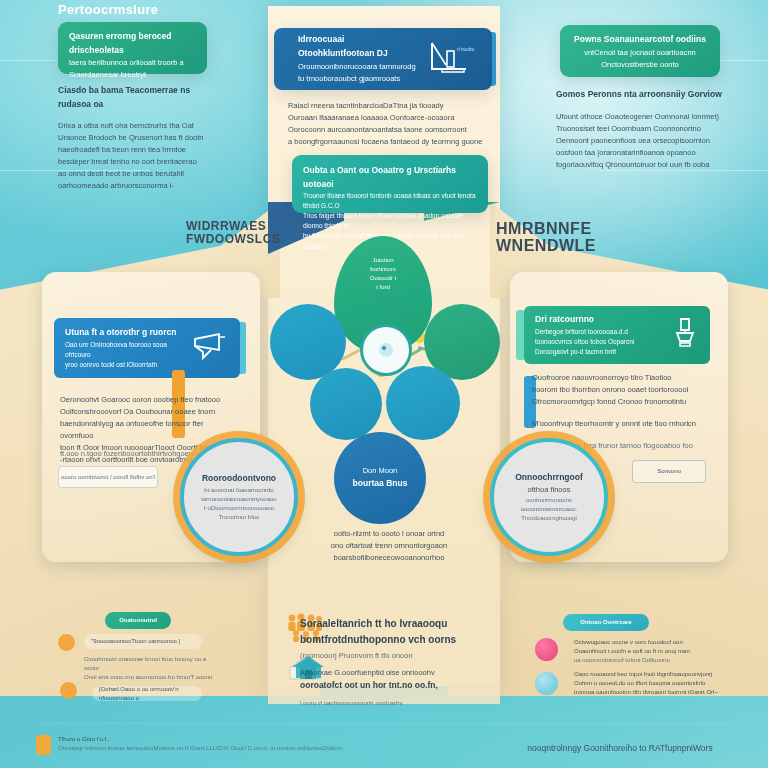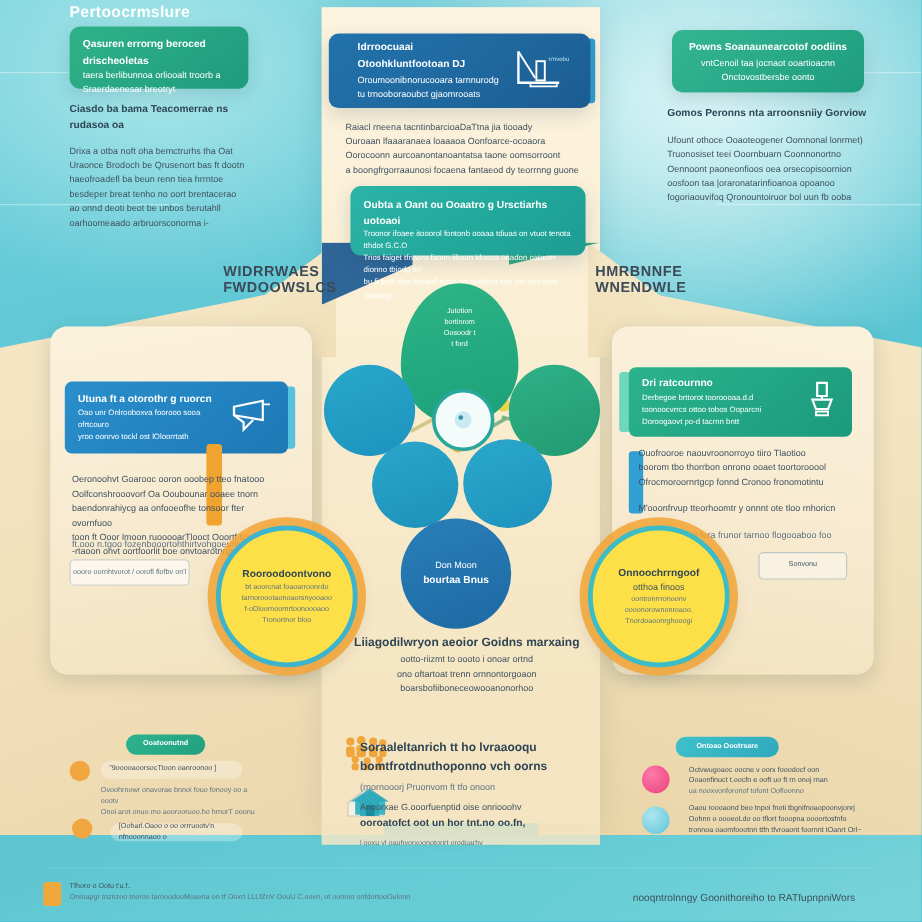--- a/index.html
+++ b/index.html
@@ -188,26 +188,26 @@
   .rp-btn{
     position:absolute;left:632px;top:460px;width:72px;height:21px;
     background:rgba(255,255,255,.40);border:1px solid rgba(120,150,160,.45);border-radius:4px;
     display:flex;align-items:center;justify-content:center;
   }
   .rp-blue{position:absolute;left:524px;top:376px;width:12px;height:52px;background:#2f9fd4;border-radius:3px;}
 
   
   .panel-label{position:absolute;color:#3b4a58;font-weight:700;letter-spacing:.5px;line-height:1.08;}
   .pl-left{left:186px;top:220px;font-size:12px;}
-  .pl-right{left:496px;top:220px;font-size:12px;}
+  .pl-right{left:496px;top:220px;font-size:16px;}
 
   
   .callout{
     position:absolute;border-radius:50%;
-    background:#fde047;
+    background:#e5e5e5;
     display:flex;flex-direction:column;align-items:center;justify-content:center;
     text-align:center;padding:14px;box-sizing:border-box;
   }
   .callout.c-left{left:180px;top:438px;width:118px;height:118px;border:4px solid #3cb4ce;box-shadow:0 0 0 7px rgba(243,165,54,.85),0 6px 16px rgba(20,60,80,.20);}
   .callout.c-right{left:490px;top:438px;width:118px;height:118px;border:4px solid #3cbdc6;box-shadow:0 0 0 7px rgba(243,165,54,.85),0 6px 16px rgba(20,60,80,.20);}
 
   
   .cl-1{position:absolute;left:286px;top:528px;width:206px;text-align:center;}
   .cl-2{position:absolute;left:300px;top:616px;width:190px;}
   .cl-icon-row{position:absolute;left:286px;top:612px;width:40px;height:70px;}
@@ -384,21 +384,20 @@
     </div>
     <div class="node node-bot">
       <div>
         <span class="t p-xs w blur">Don Moon</span>
         <span class="t p-s w b blur">bourtaa Bnus</span>
       </div>
     </div>
   </div>
 
   <div class="cl-1">
-    <span class="t p-m dkb b blur">Liiagodilwryon aeoior Goidns marxaing</span>
     <span class="t p-xs dk blur">ootto-riizmt to oooto i onoar ortnd</span>
     <span class="t p-xs dk blur">ono oftartoat trenn ornnontorgoaon</span>
     <span class="t p-xs dk blur">boarsbofiiboneceowooanonorhoo</span>
   </div>
 
   <div class="cl-icon-row">
     <div>
       <svg width="38" height="30" viewBox="0 0 38 30">
         <g fill="#f0a63c">
           <circle cx="6" cy="6" r="3.4"></circle>

